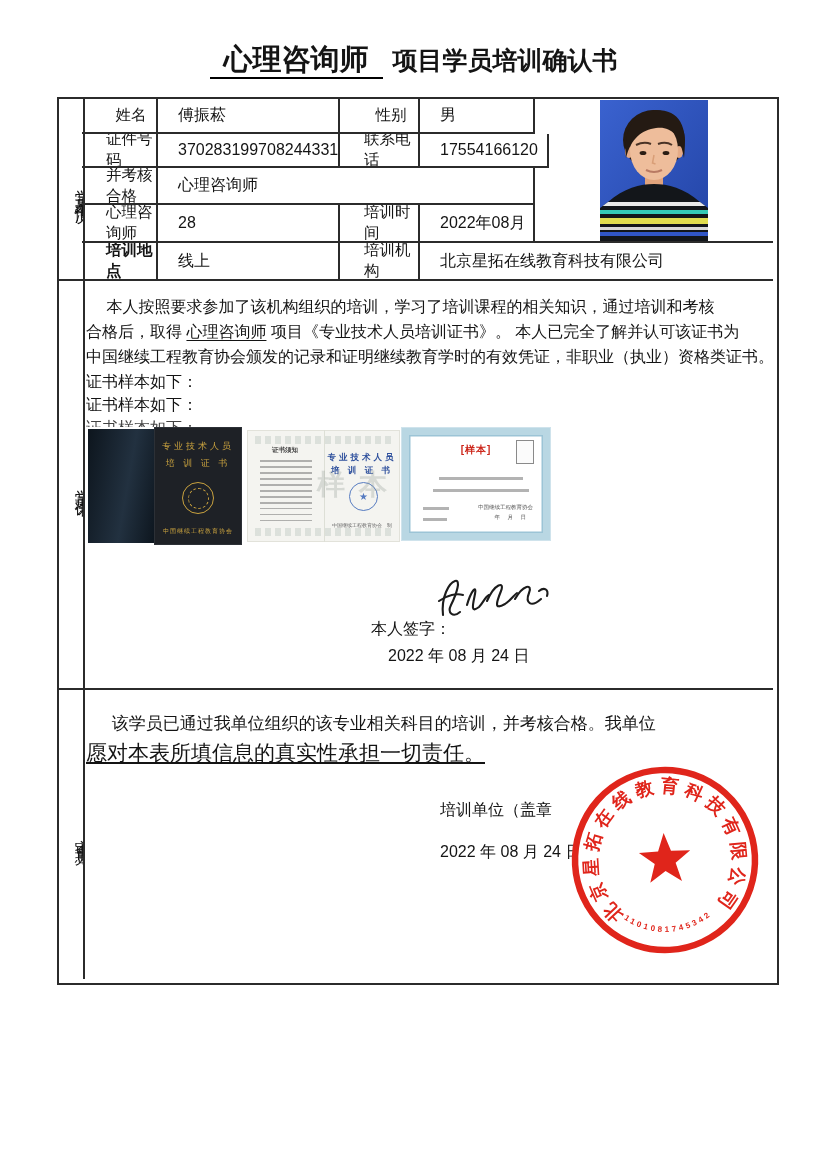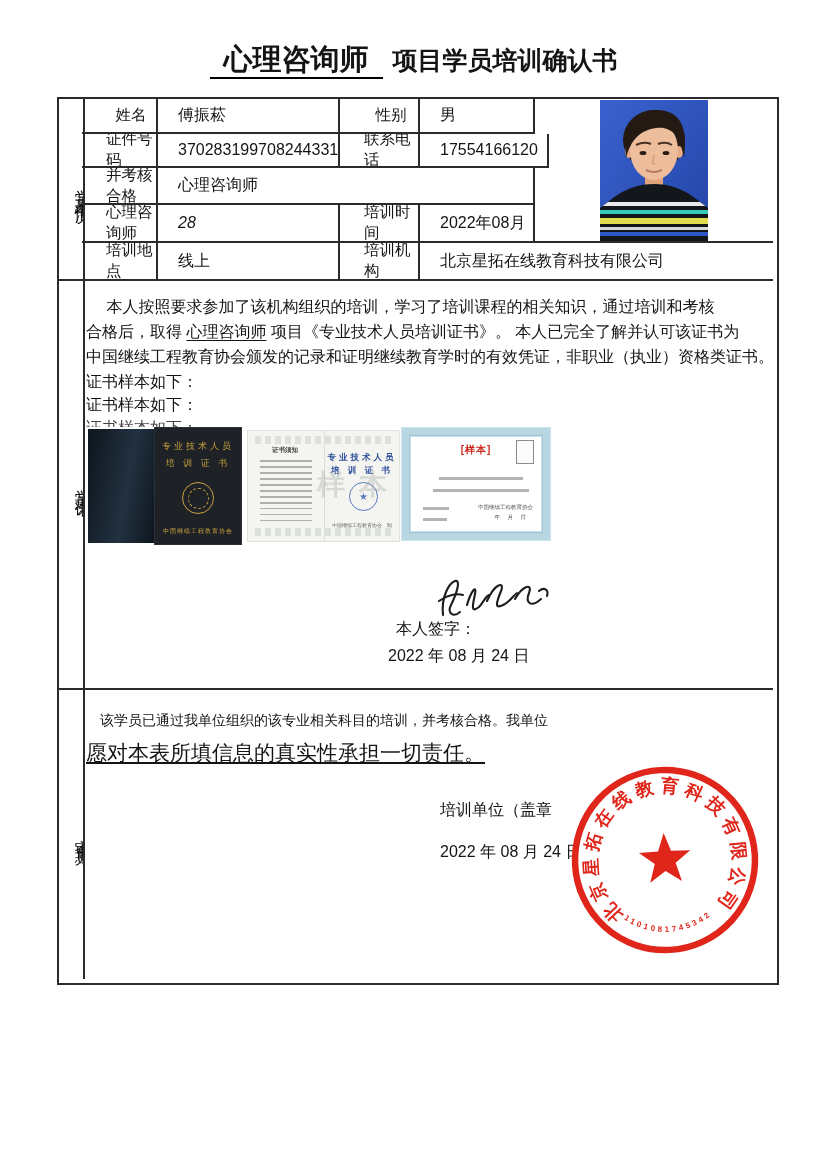--- a/index.html
+++ b/index.html
@@ -120,25 +120,25 @@
 
     <div class="cell lab br bb" style="left:23px;top:35px;width:76px;height:34px;">证件号码</div>
     <div class="cell val br bb" style="left:99px;top:35px;width:182px;height:34px;">370283199708244331</div>
     <div class="cell lab br bb" style="left:281px;top:35px;width:80px;height:34px;">联系电话</div>
     <div class="cell val br bb" style="left:361px;top:35px;width:129px;height:34px;">17554166120</div>
 
     <div class="cell lab br bb" style="left:23px;top:69px;width:76px;height:37px;">并考核合格</div>
     <div class="cell val br bb" style="left:99px;top:69px;width:377px;height:37px;">心理咨询师</div>
 
     <div class="cell lab br bb" style="left:23px;top:106px;width:76px;height:38px;">心理咨询师</div>
-    <div class="cell val br bb" style="left:99px;top:106px;width:182px;height:38px;font-style:italic;">28</div>
+    <div class="cell val br bb" style="left:99px;top:106px;width:182px;height:38px;">28</div>
     <div class="cell lab br bb" style="left:281px;top:106px;width:80px;height:38px;">培训时间</div>
     <div class="cell val br bb" style="left:361px;top:106px;width:115px;height:38px;">2022年08月</div>
 
-    <div class="cell lab br bb" style="left:23px;top:144px;width:76px;height:38px;">培训地点</div>
+    <div class="cell lab br bb" style="left:23px;top:144px;width:76px;height:38px;font-weight:bold;">培训地点</div>
     <div class="cell val br bb" style="left:99px;top:144px;width:182px;height:38px;">线上</div>
     <div class="cell lab br bb" style="left:281px;top:144px;width:80px;height:38px;">培训机构</div>
     <div class="cell val bb" style="left:361px;top:144px;width:353px;height:38px;">北京星拓在线教育科技有限公司</div>
 
     <div class="cell vhead br bb" style="left:0;top:182px;width:23px;height:409px;">学员承诺</div>
 
     <div class="cell bb" style="left:23px;top:182px;width:691px;height:409px;display:block;">
 
       <div class="line" style="left:4px;top:16px;">　 本人按照要求参加了该机构组织的培训，学习了培训课程的相关知识，通过培训和考核</div>
       <div class="line" style="left:4px;top:41px;"><span>合格后，取得 </span><span class="uline">心理咨询师</span><span> 项目《专业技术人员培训证书》。 本人已完全了解并认可该证书为</span></div>
@@ -187,28 +187,28 @@
         <g stroke="#1c1c1c" stroke-width="2.1" fill="none" stroke-linecap="round">
           <path d="M16,44 C14,26 22,12 28,10 C34,8 30,22 24,34 C20,42 26,47 33,41"></path>
           <path d="M12,30 C20,24 30,22 36,24"></path>
           <path d="M40,34 C44,20 50,13 48,23 C46,33 43,43 52,36 C56,32 58,26 62,24"></path>
           <path d="M60,30 C68,12 78,10 74,20 C70,30 66,40 78,33 C84,29 87,24 90,22"></path>
           <path d="M88,28 C96,14 106,12 102,22 C98,32 104,37 114,28"></path>
           <path d="M112,20 C117,16 122,18 120,25"></path>
         </g>
       </svg>
 
-      <div class="line" style="left:314px;top:338px;">本人签字：</div>
+      <div class="line" style="left:289px;top:338px;">本人签字：</div>
       <div class="line" style="left:306px;top:365px;">2022 年 08 月 24 日</div>
     </div>
 
     <div class="cell vhead br" style="left:0;top:591px;width:23px;height:289px;">审查意见</div>
 
     <div class="cell" style="left:23px;top:591px;width:691px;height:289px;display:block;">
-      <div class="line" style="left:0;top:22px;font-size:14px;">　 该学员已通过我单位组织的该专业相关科目的培训，并考核合格。我单位</div>
+      <div class="line" style="left:8px;top:22px;font-size:17px;">　 该学员已通过我单位组织的该专业相关科目的培训，并考核合格。我单位</div>
       <div class="line" style="left:4px;top:49px;font-size:21px;text-decoration:underline;">愿对本表所填信息的真实性承担一切责任。</div>
 
       <div class="line" style="left:358px;top:110px;">培训单位（盖章</div>
       <div class="line" style="left:358px;top:152px;">2022 年 08 月 24 日</div>
 
       <svg class="svgabs" style="left:483px;top:70px;transform:rotate(-3deg);" width="200" height="200" viewBox="-100 -100 200 200">
         <defs>
           <path id="arcTop" d="M -43.7 52.1 A 68 68 0 1 1 43.7 52.1"></path>
           <path id="arcBottom" d="M -44.3 56.7 A 72 72 0 0 0 44.3 56.7"></path>
         </defs>

